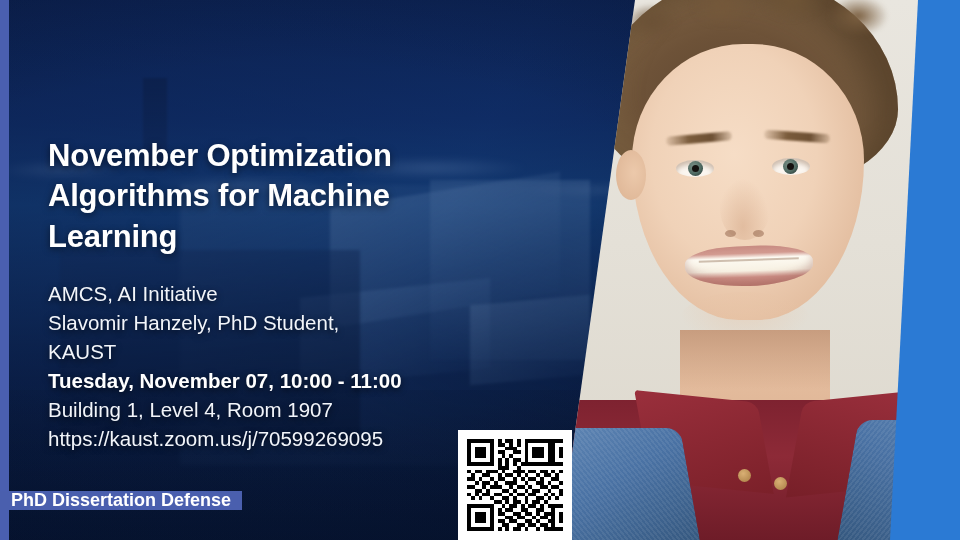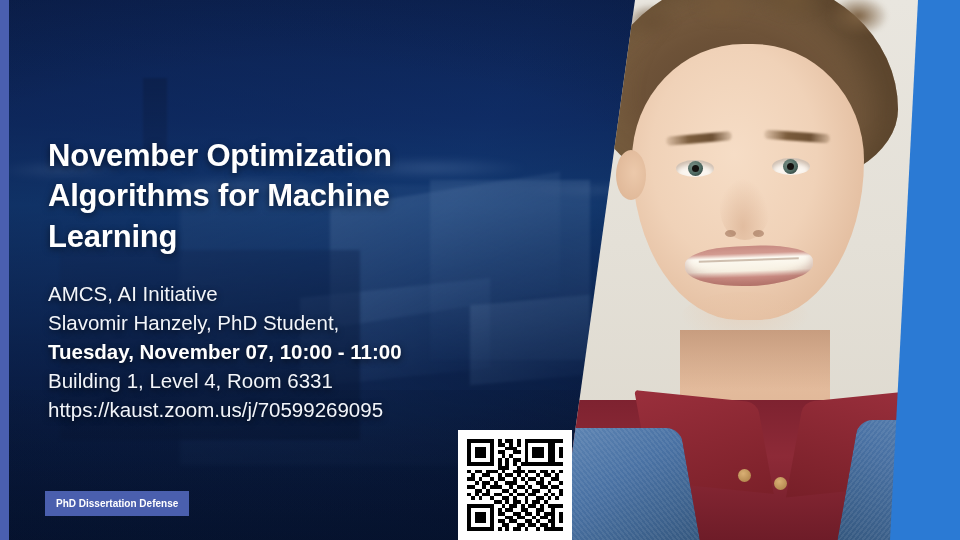--- a/index.html
+++ b/index.html
@@ -246,21 +246,21 @@
     position:absolute;left:0;
     background:#4a5fae;
     color:#ffffff;
     font-weight:bold;
     display:flex;align-items:center;
     padding:0 11px;
     box-sizing:border-box;
     white-space:nowrap;
   }
   .banner-1{top:462px;height:25px;font-size:14.5px;}
-  .banner-2{top:491px;height:25px;font-size:10px;margin-left:45px;}
+  .banner-2{top:491px;height:19px;font-size:18px;}
 </style>
 </head>
 <body>
 
 <div class="poster">
 
   <div class="bg-photo">
     <div class="bg-skyline"></div>
     <div class="bg-tower"></div>
     <div class="bg-buildings"></div>
@@ -312,22 +312,23 @@
 
   <div class="right-wedge"></div>
 
   <div class="left-stripe"></div>
 
   <div class="content">
     <h1 class="title">November Optimization Algorithms for Machine Learning</h1>
     <div class="details">
       <div>AMCS, AI Initiative</div>
       <div>Slavomir Hanzely, PhD Student,</div>
+      <div>KAUST</div>
       <div class="bold">Tuesday, November 07, 10:00 - 11:00</div>
-      <div>Building 1, Level 4, Room 6331</div>
+      <div>Building 1, Level 4, Room 1907</div>
       <div>https://kaust.zoom.us/j/70599269095</div>
     </div>
   </div>
 
   <div class="qr-card">
     <div class="qr-grid" id="qr-grid" style="grid-template-columns: repeat(25, 1fr); grid-template-rows: repeat(24, 1fr);">
         <i style="background: rgb(0, 0, 0);"></i>
         <i style="background: rgb(0, 0, 0);"></i>
         <i style="background: rgb(0, 0, 0);"></i>
         <i style="background: rgb(0, 0, 0);"></i>

